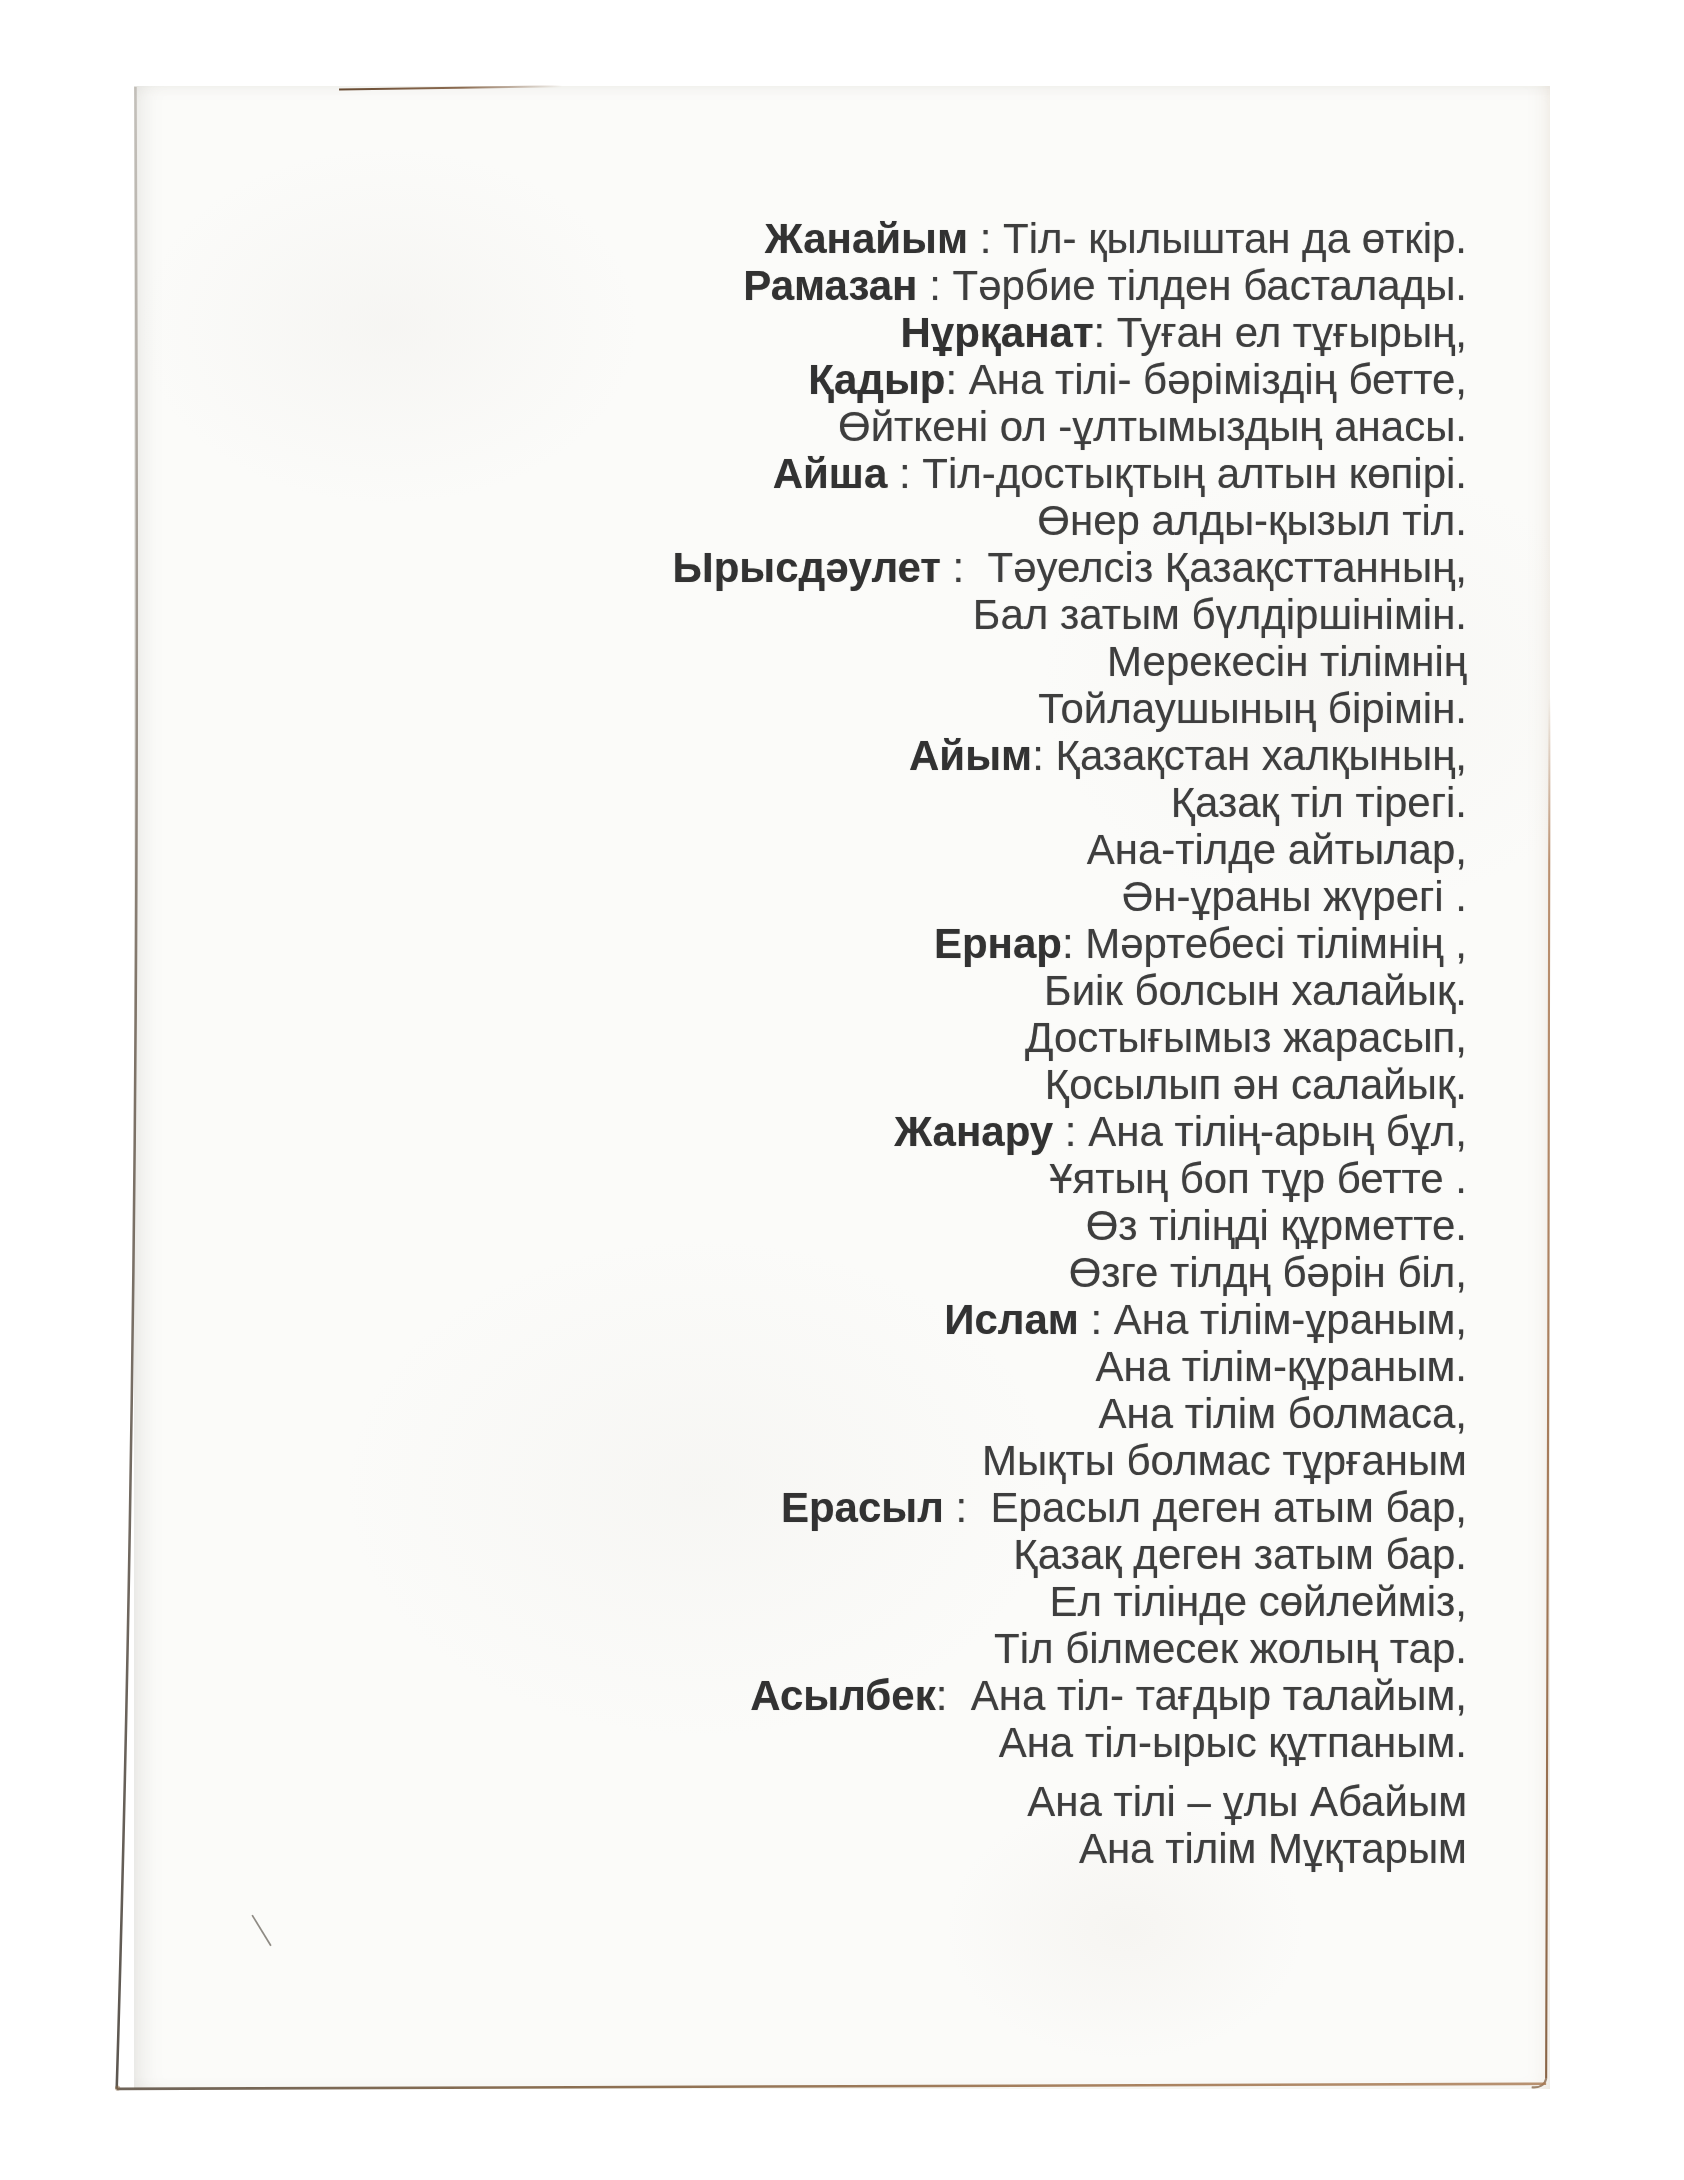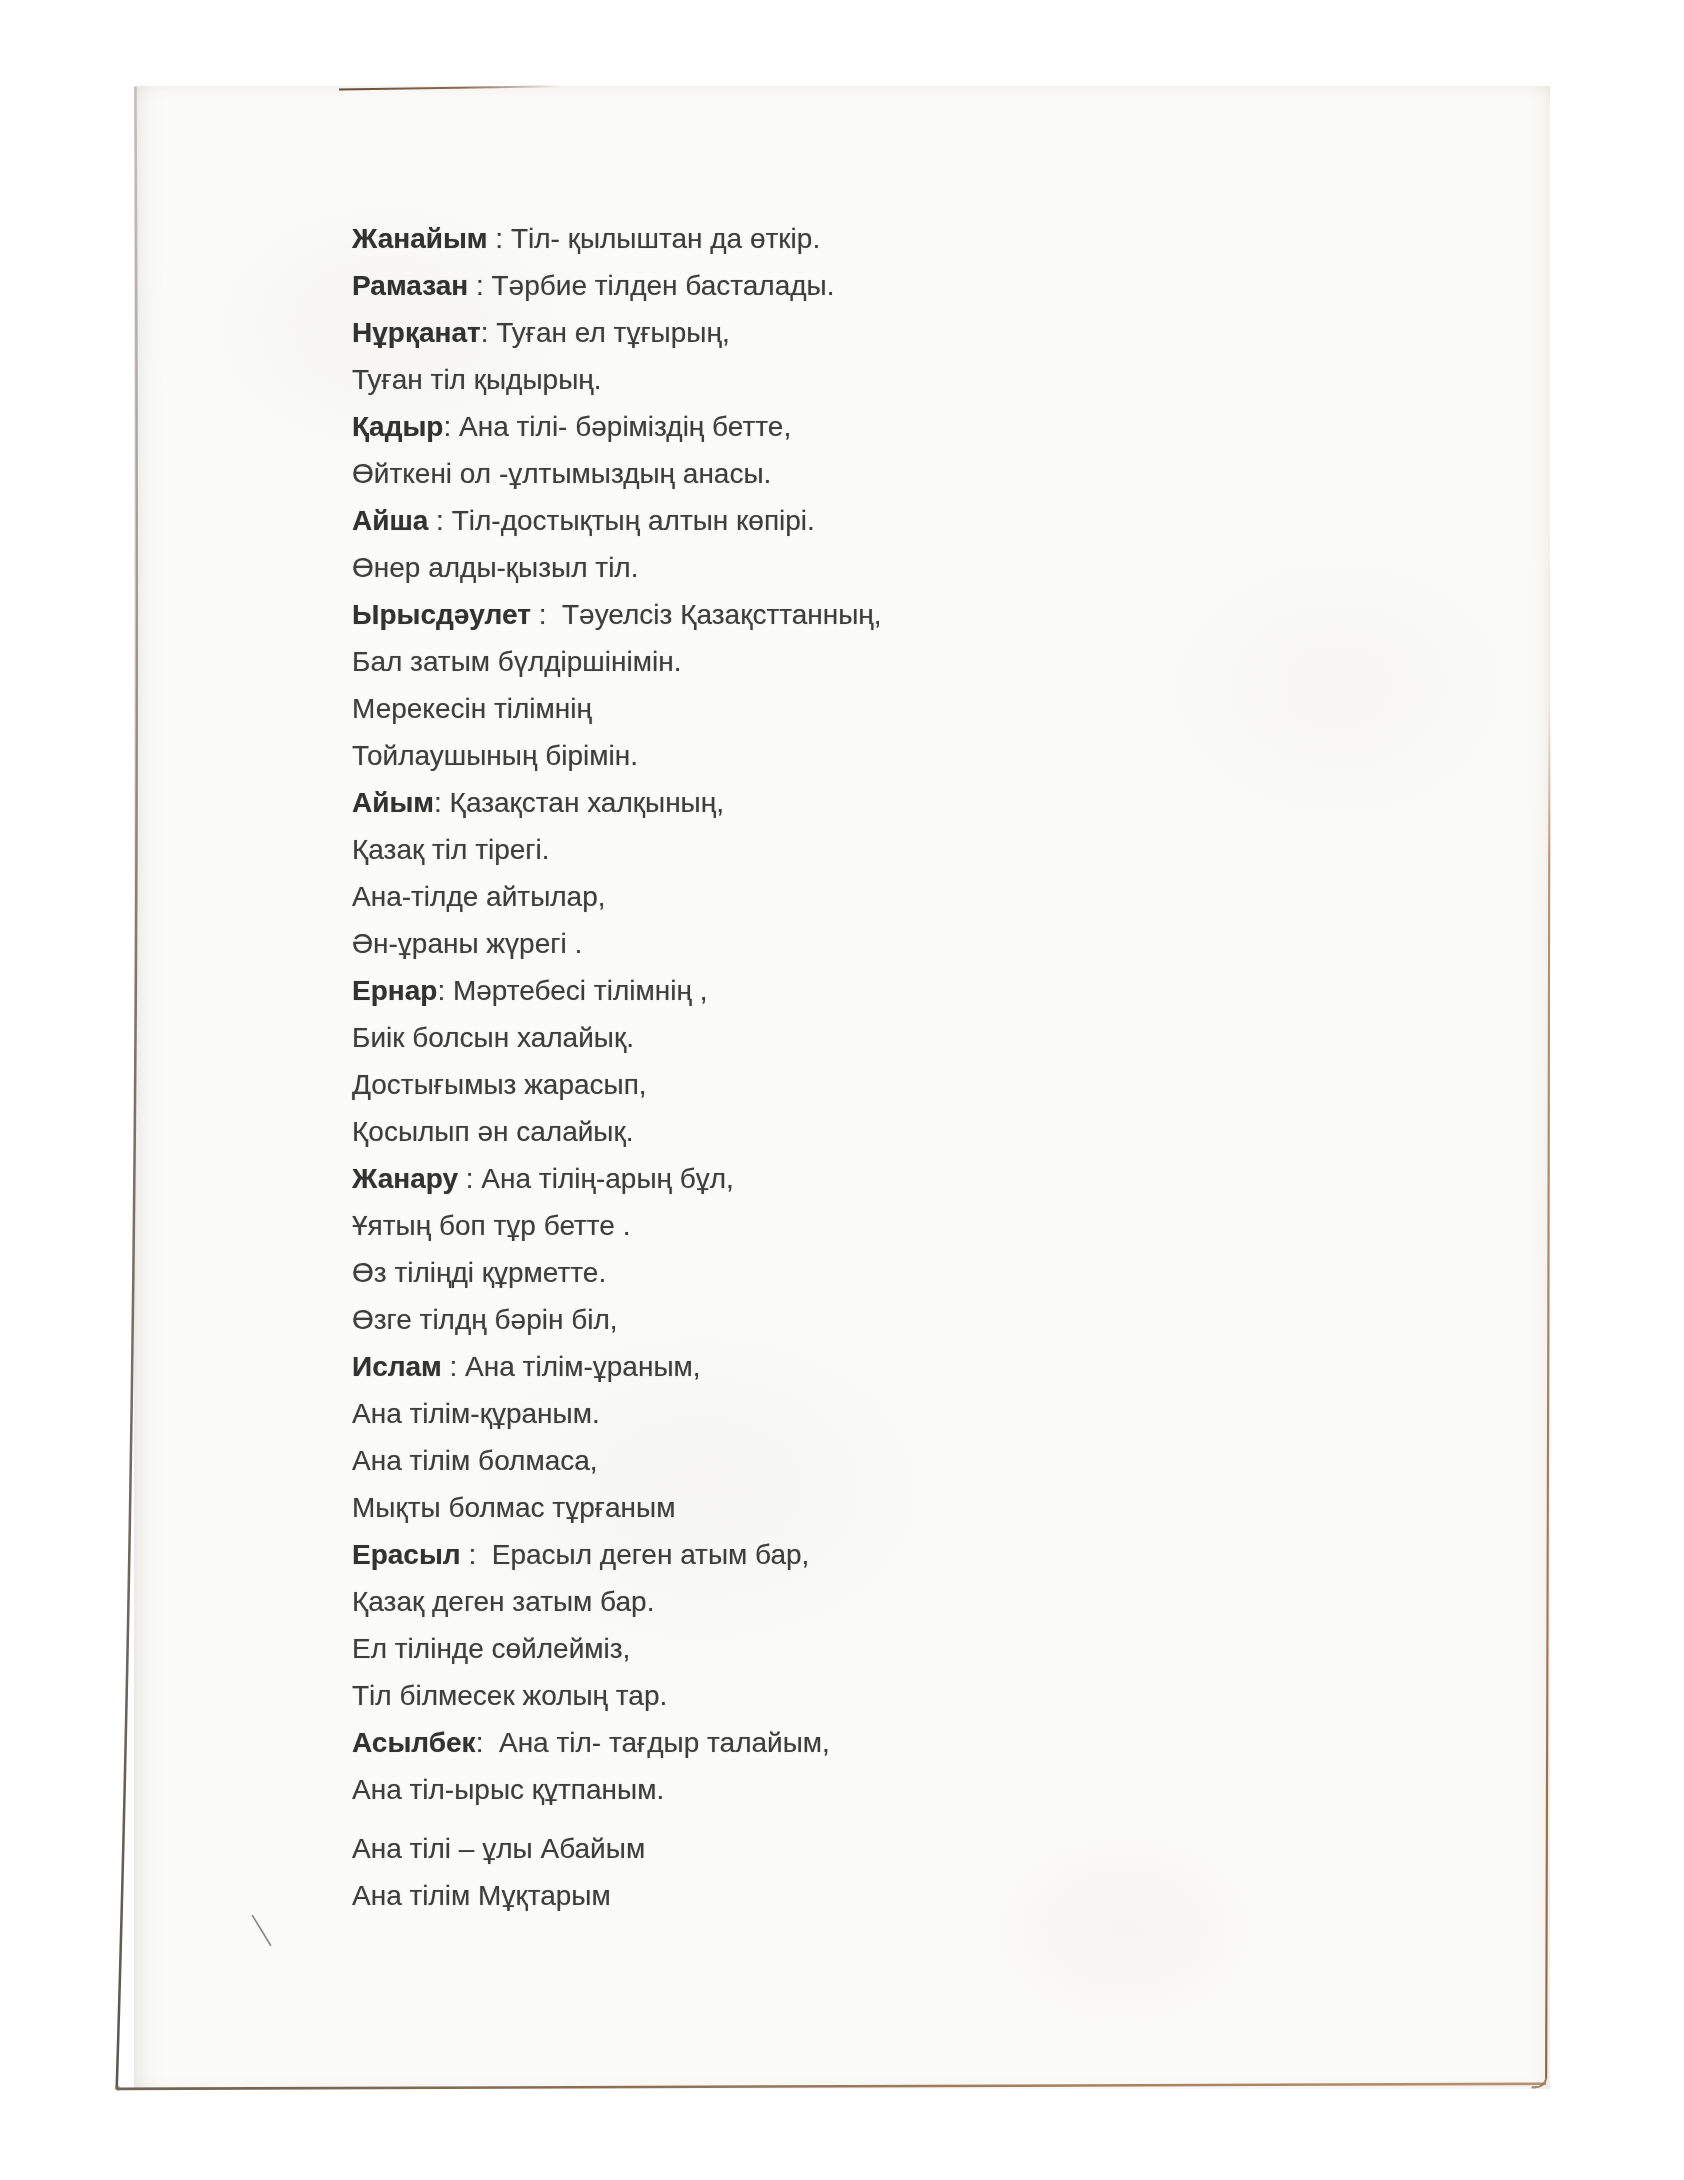--- a/index.html
+++ b/index.html
@@ -23,24 +23,25 @@
       radial-gradient(358px 256px at 18% 12%, rgba(210,205,198,.12), transparent 70%),
       radial-gradient(426px 324px at 85% 30%, rgba(215,210,200,.10), transparent 70%),
       radial-gradient(511px 358px at 40% 70%, rgba(208,204,196,.10), transparent 70%),
       radial-gradient(256px 187px at 70% 92%, rgba(210,200,188,.12), transparent 70%);
   }
   .edges{
     position:absolute;left:0;top:0;width:1685px;height:2181px;
     pointer-events:none;
   }
   .text-block{
-    position:absolute;left:352px;top:215px;width:1107px;
-    font-size:28px;line-height:47px;
+    position:absolute;left:360px;top:215px;width:1107px;
+    font-size:42px;line-height:47px;
     color:#3e3e3e;
     text-shadow:0 0 0.9px rgba(62,62,62,.45);
+    text-align:right;
   }
   .line{white-space:pre-wrap;}
   .line.gap{margin-top:12px;}
   .speaker{font-weight:700;color:#323232;}
 </style>
 </head>
 <body>
 
 <div class="paper"></div>
 
@@ -75,21 +76,20 @@
   <path d="M 1815,2440 C 1813,2448 1806,2451 1798,2450" fill="none" stroke="#8a6a4e" stroke-opacity="0.8" stroke-width="2.5"></path>
   <path d="M 137,2452 C 600,2451 1200,2448 1815,2446" fill="none" stroke="url(#gradBottom)" stroke-width="3"></path>
   <circle cx="138" cy="2451" r="3" fill="#8a6a48" fill-opacity="0.5"></circle>
   <path d="M 296,2248 L 318,2284" fill="none" stroke="#6a645c" stroke-opacity="0.75" stroke-width="2"></path>
 </svg>
 
 <div class="text-block" id="text-block">
     <div class="line"><span class="speaker">Жанайым</span><span> : Тіл- қылыштан да өткір.</span></div>
     <div class="line"><span class="speaker">Рамазан</span><span> : Тәрбие тілден басталады.</span></div>
     <div class="line"><span class="speaker">Нұрқанат</span><span>: Туған ел тұғырың,</span></div>
-    <div class="line"><span>Туған тіл қыдырың.</span></div>
     <div class="line"><span class="speaker">Қадыр</span><span>: Ана тілі- бәріміздің бетте,</span></div>
     <div class="line"><span>Өйткені ол -ұлтымыздың анасы.</span></div>
     <div class="line"><span class="speaker">Айша</span><span> : Тіл-достықтың алтын көпірі.</span></div>
     <div class="line"><span>Өнер алды-қызыл тіл.</span></div>
     <div class="line"><span class="speaker">Ырысдәулет</span><span> :  Тәуелсіз Қазақсттанның,</span></div>
     <div class="line"><span>Бал затым бүлдіршінімін.</span></div>
     <div class="line"><span>Мерекесін тілімнің</span></div>
     <div class="line"><span>Тойлаушының бірімін.</span></div>
     <div class="line"><span class="speaker">Айым</span><span>: Қазақстан халқының,</span></div>
     <div class="line"><span>Қазақ тіл тірегі.</span></div>

